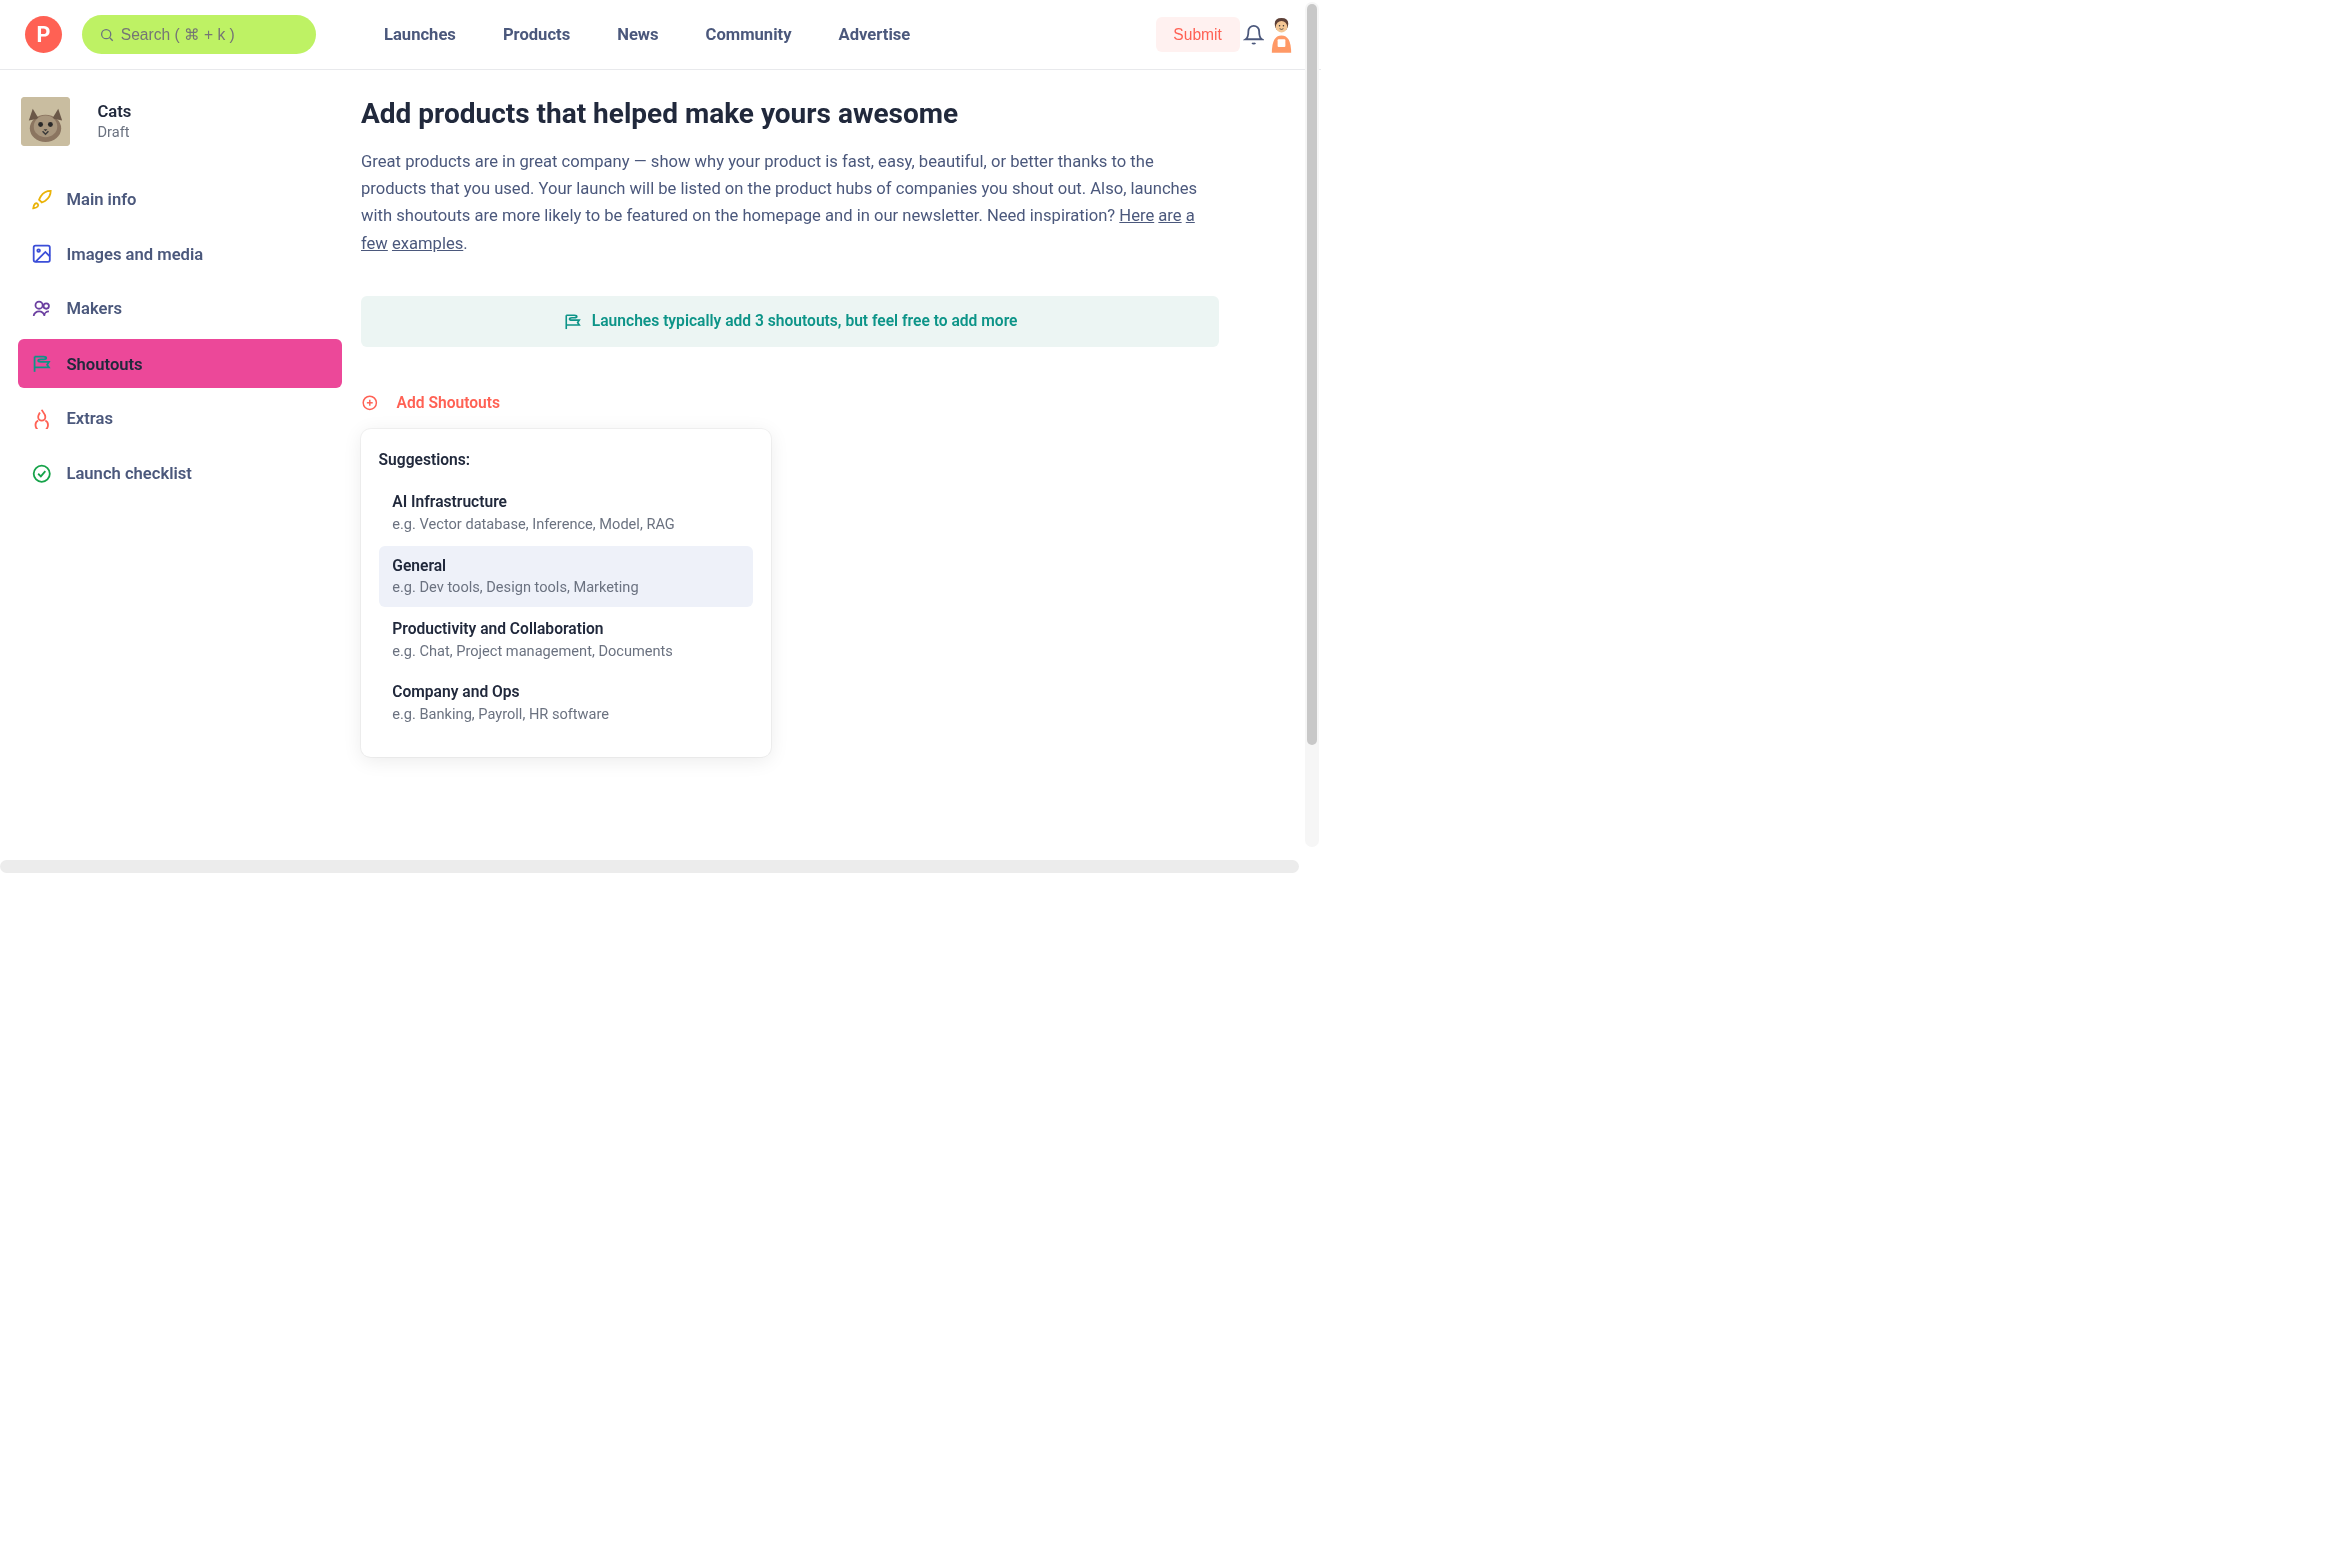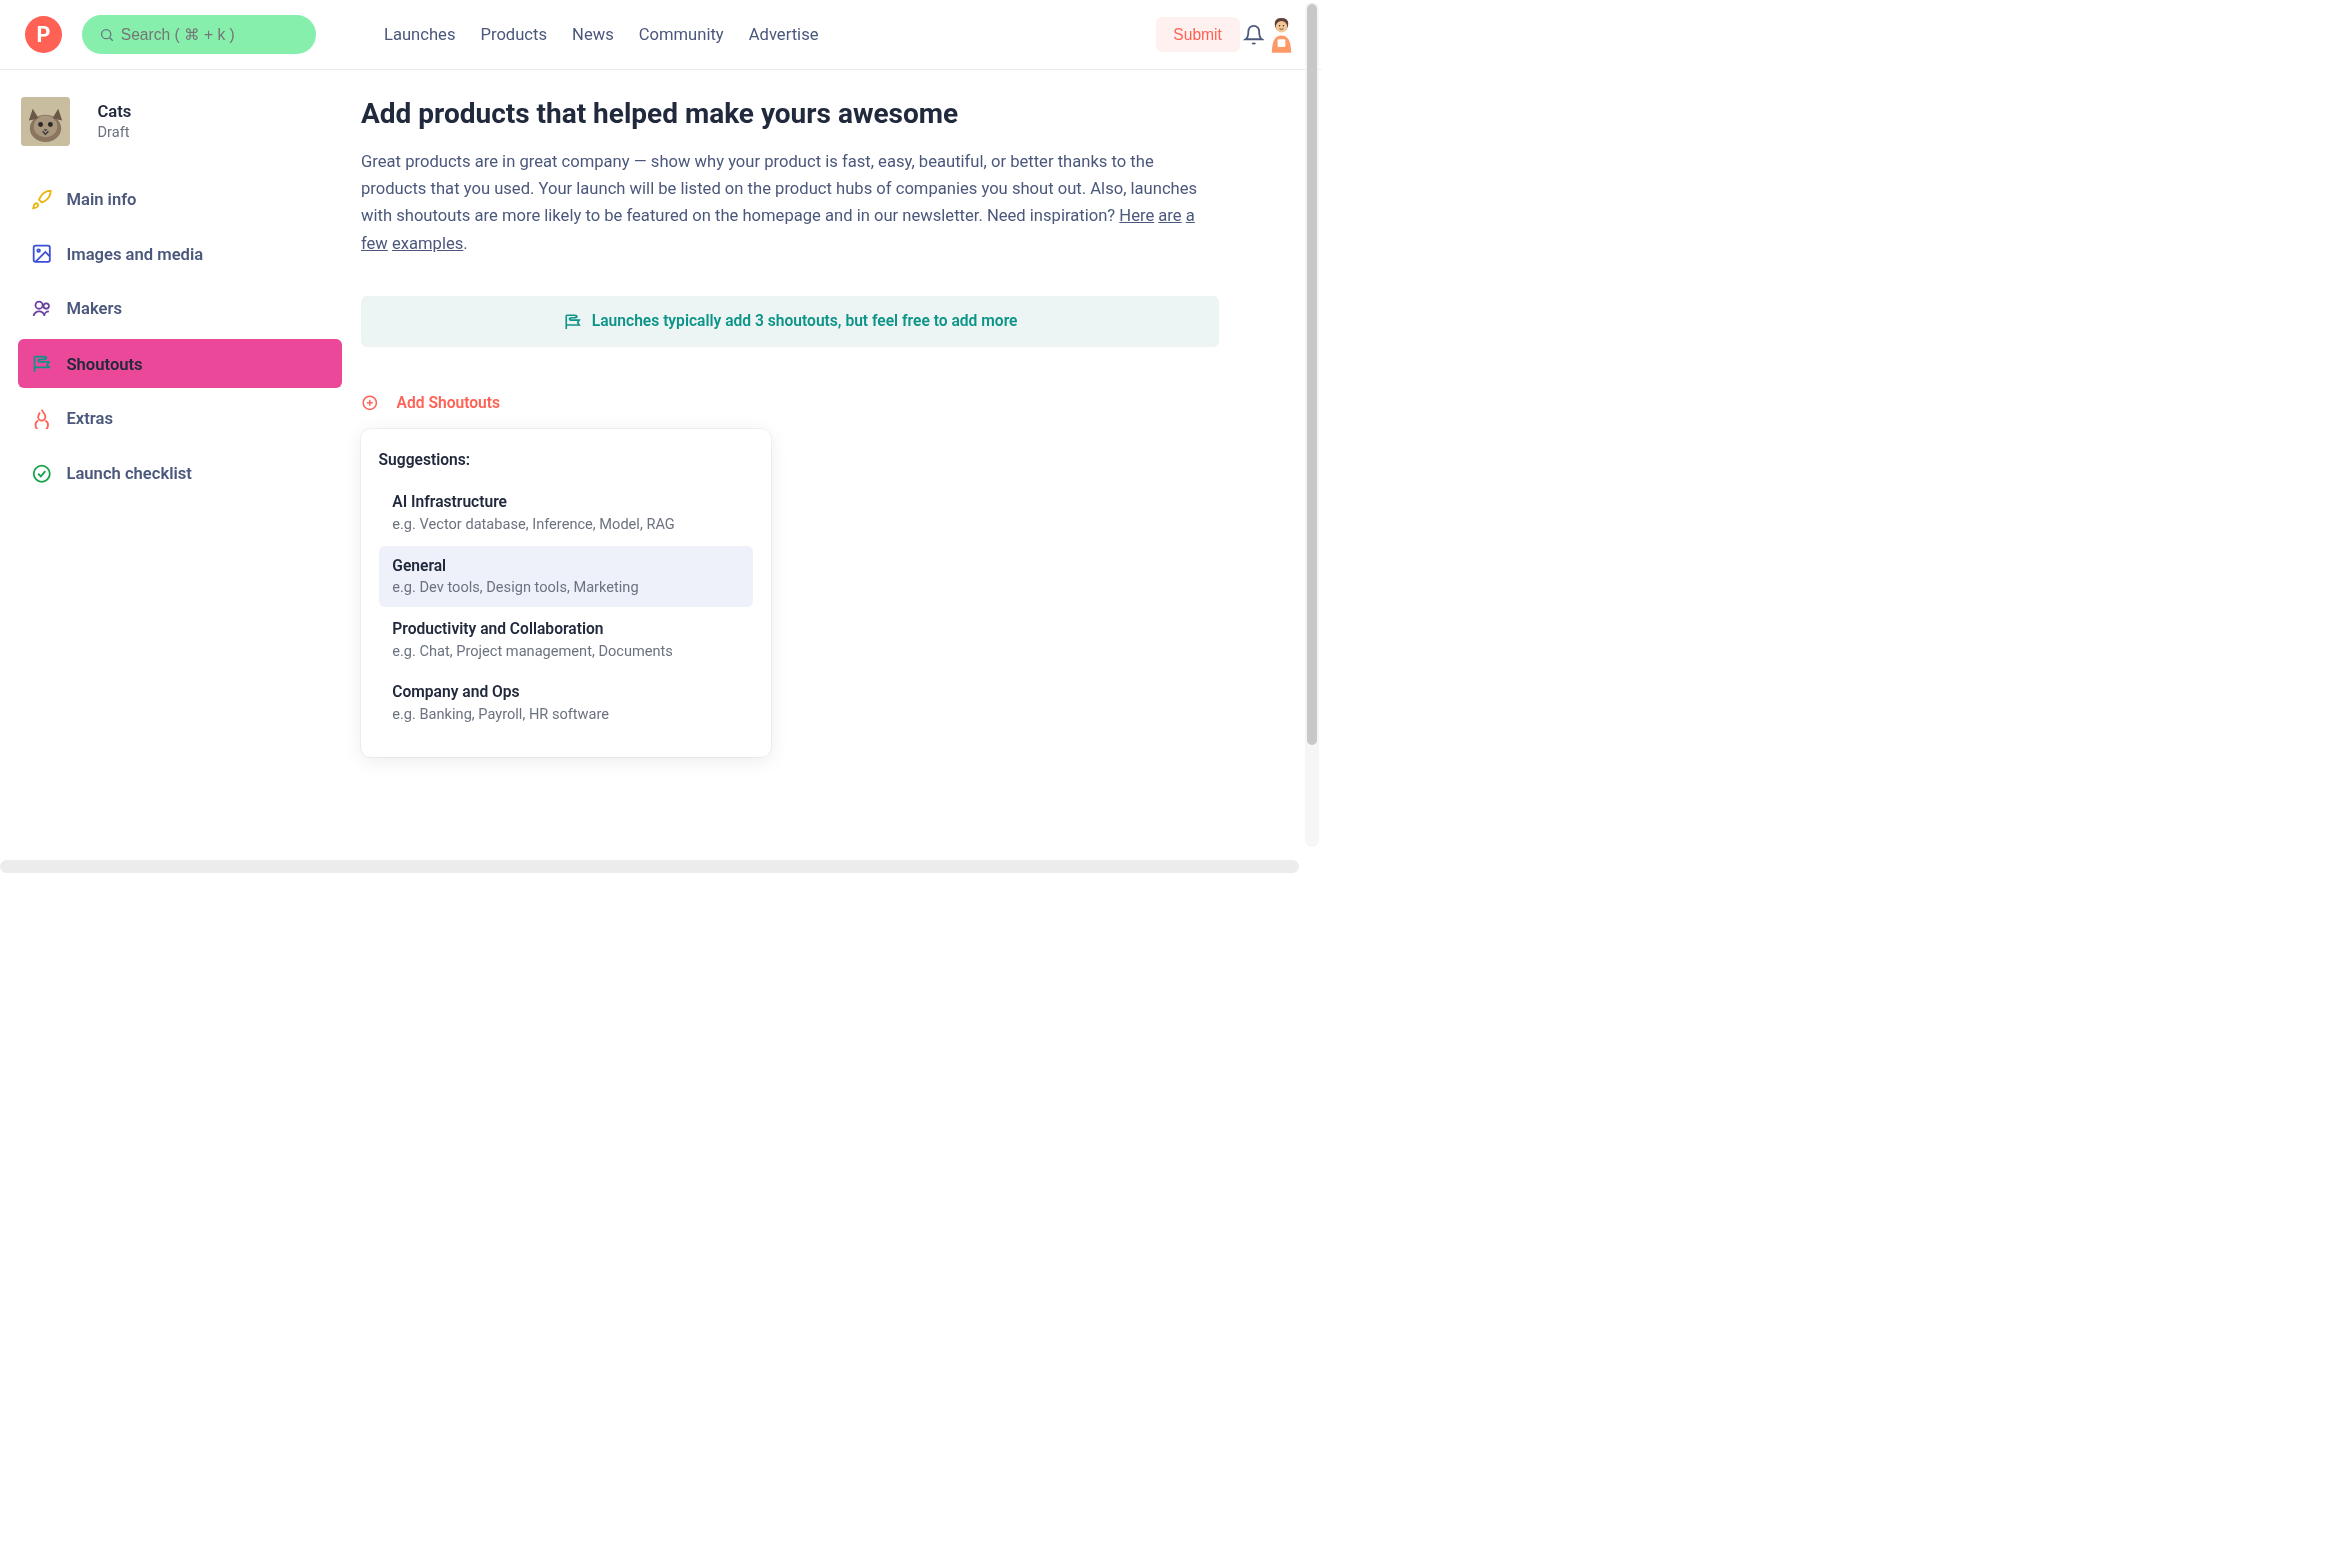--- a/index.html
+++ b/index.html
@@ -1,24 +1,24 @@
 <!DOCTYPE html>
 <html><head>
 <meta charset="utf-8">
 <style>
 * { margin: 0; padding: 0; box-sizing: border-box; }
 body { font-family: -apple-system, BlinkMacSystemFont, "Segoe UI", Roboto, Helvetica, Arial, sans-serif; background: #fff; color: #21293c; width: 1321px; height: 875px; overflow: hidden; position: relative; }
 
 
 .header { display: flex; align-items: center; padding: 9.8px 25px; border-bottom: 1px solid #e8e9ec; height: 70px; gap: 19.5px; }
 .logo { width: 37px; height: 37px; background: #ff6154; border-radius: 50%; display: flex; align-items: center; justify-content: center; color: #fff; font-weight: 700; font-size: 21.5px; flex-shrink: 0; }
-.search-box { background: #86efac; border-radius: 974px; display: flex; align-items: center; padding: 7.8px 17.6px; width: 234px; height: 39px; gap: 6px; }
+.search-box { background: #bef264; border-radius: 974px; display: flex; align-items: center; padding: 7.8px 17.6px; width: 234px; height: 39px; gap: 6px; }
 .search-box svg { width: 17.6px; height: 17.6px; stroke: #6b7280; }
 .search-box input { border: none; background: transparent; outline: none; font-size: 15.6px; color: #6b7280; width: 100%; }
-.nav { display: flex; gap: 25px; margin-left: 49px; }
+.nav { display: flex; gap: 47px; margin-left: 49px; font-weight: bold; }
 .nav-item { color: #4b587c; font-size: 16.6px; cursor: pointer; }
 .header-right { margin-left: auto; display: flex; align-items: center; gap: 3px; }
 .submit-btn { background: #fff1f0; color: #ff6154; border: none; padding: 8.8px 17.6px; border-radius: 5.9px; font-size: 15.6px; font-weight: 500; cursor: pointer; }
 .bell-icon { width: 21.5px; height: 21.5px; stroke: #4b587c; cursor: pointer; }
 .avatar { width: 29px; height: 37px; cursor: pointer; }
 
 
 .content { display: flex; padding-top: 27px; }
 
 

